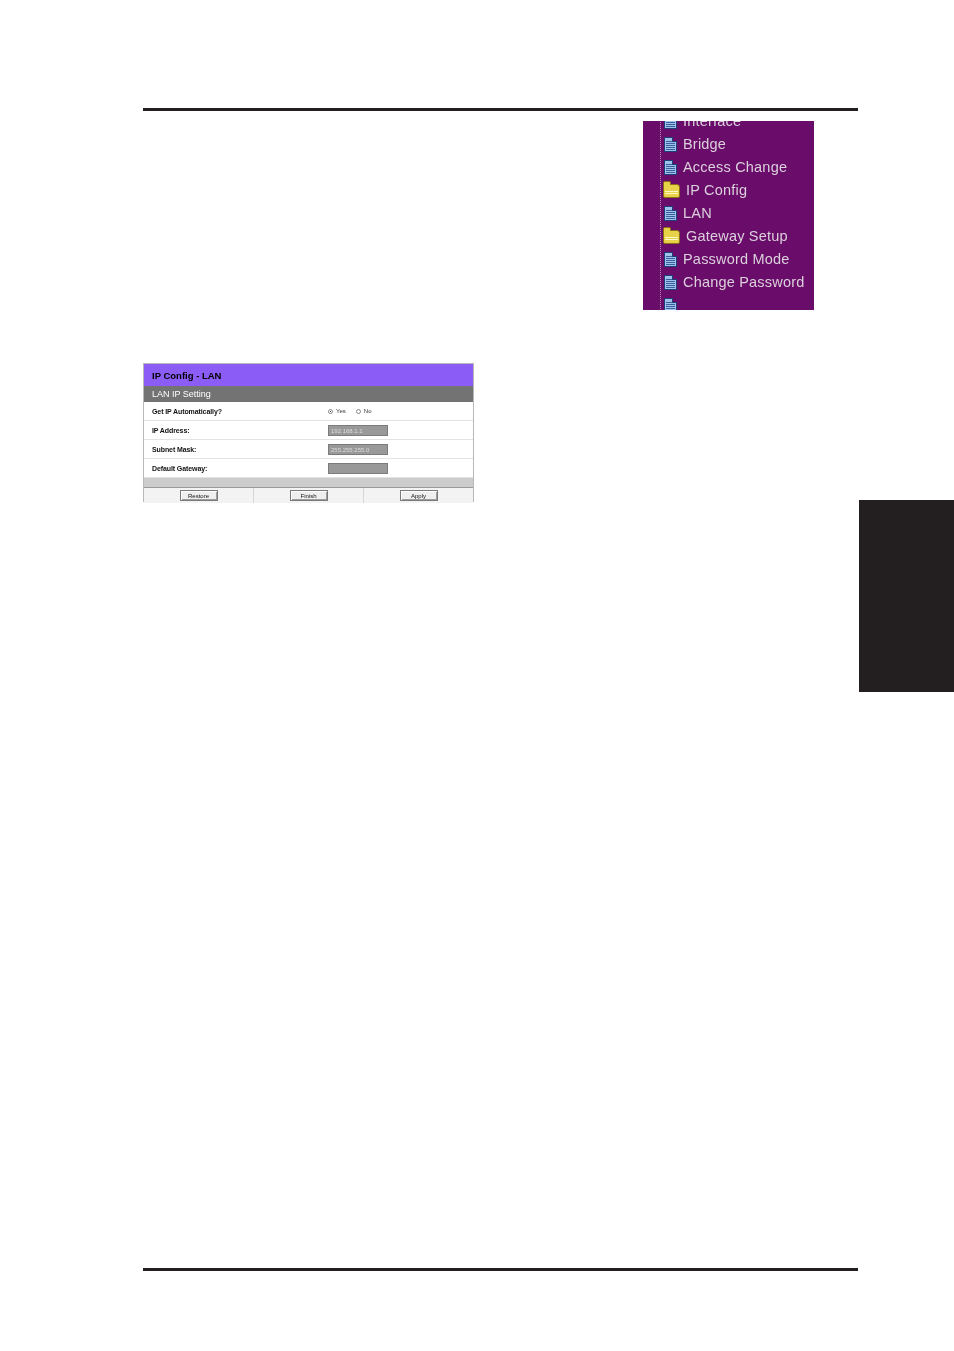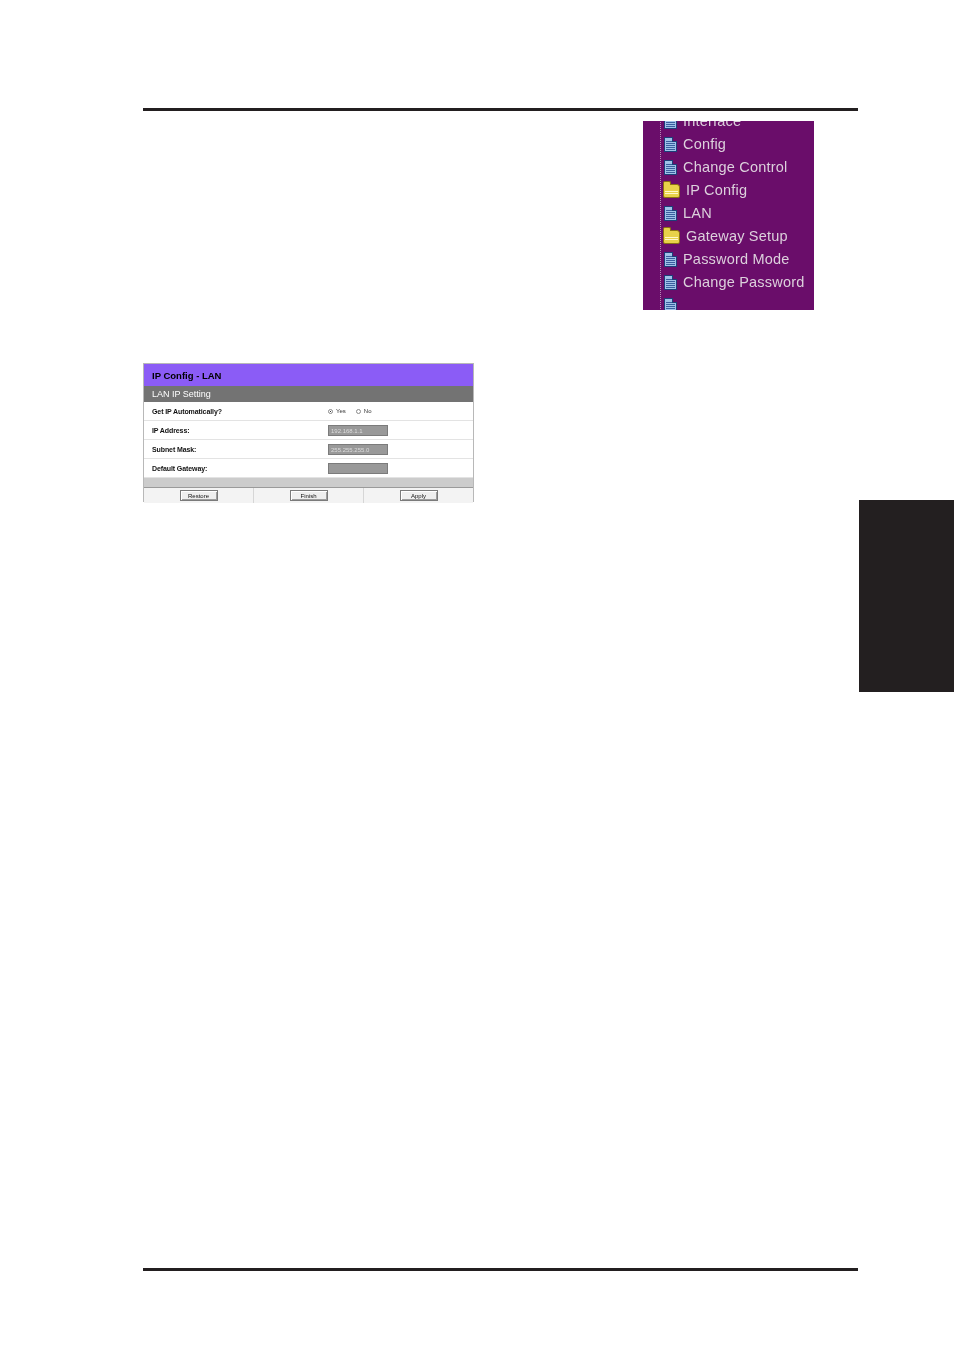--- a/index.html
+++ b/index.html
@@ -280,26 +280,26 @@
   <div class="menu-list">
     <div class="tree-line"></div>
 
     <div class="menu-row lvl2">
       <span class="ic ic-doc"></span>
       <span class="menu-label">Interface</span>
     </div>
 
     <div class="menu-row lvl2">
       <span class="ic ic-doc"></span>
-      <span class="menu-label">Config</span>
-    </div>
-
-    <div class="menu-row lvl2">
-      <span class="ic ic-doc"></span>
-      <span class="menu-label">Change Control</span>
+      <span class="menu-label">Bridge</span>
+    </div>
+
+    <div class="menu-row lvl2">
+      <span class="ic ic-doc"></span>
+      <span class="menu-label">Access Change</span>
     </div>
 
     <div class="menu-row">
       <span class="ic ic-folder"></span>
       <span class="menu-label">IP Config</span>
     </div>
 
     <div class="menu-row lvl2">
       <span class="ic ic-doc"></span>
       <span class="menu-label">LAN</span>

